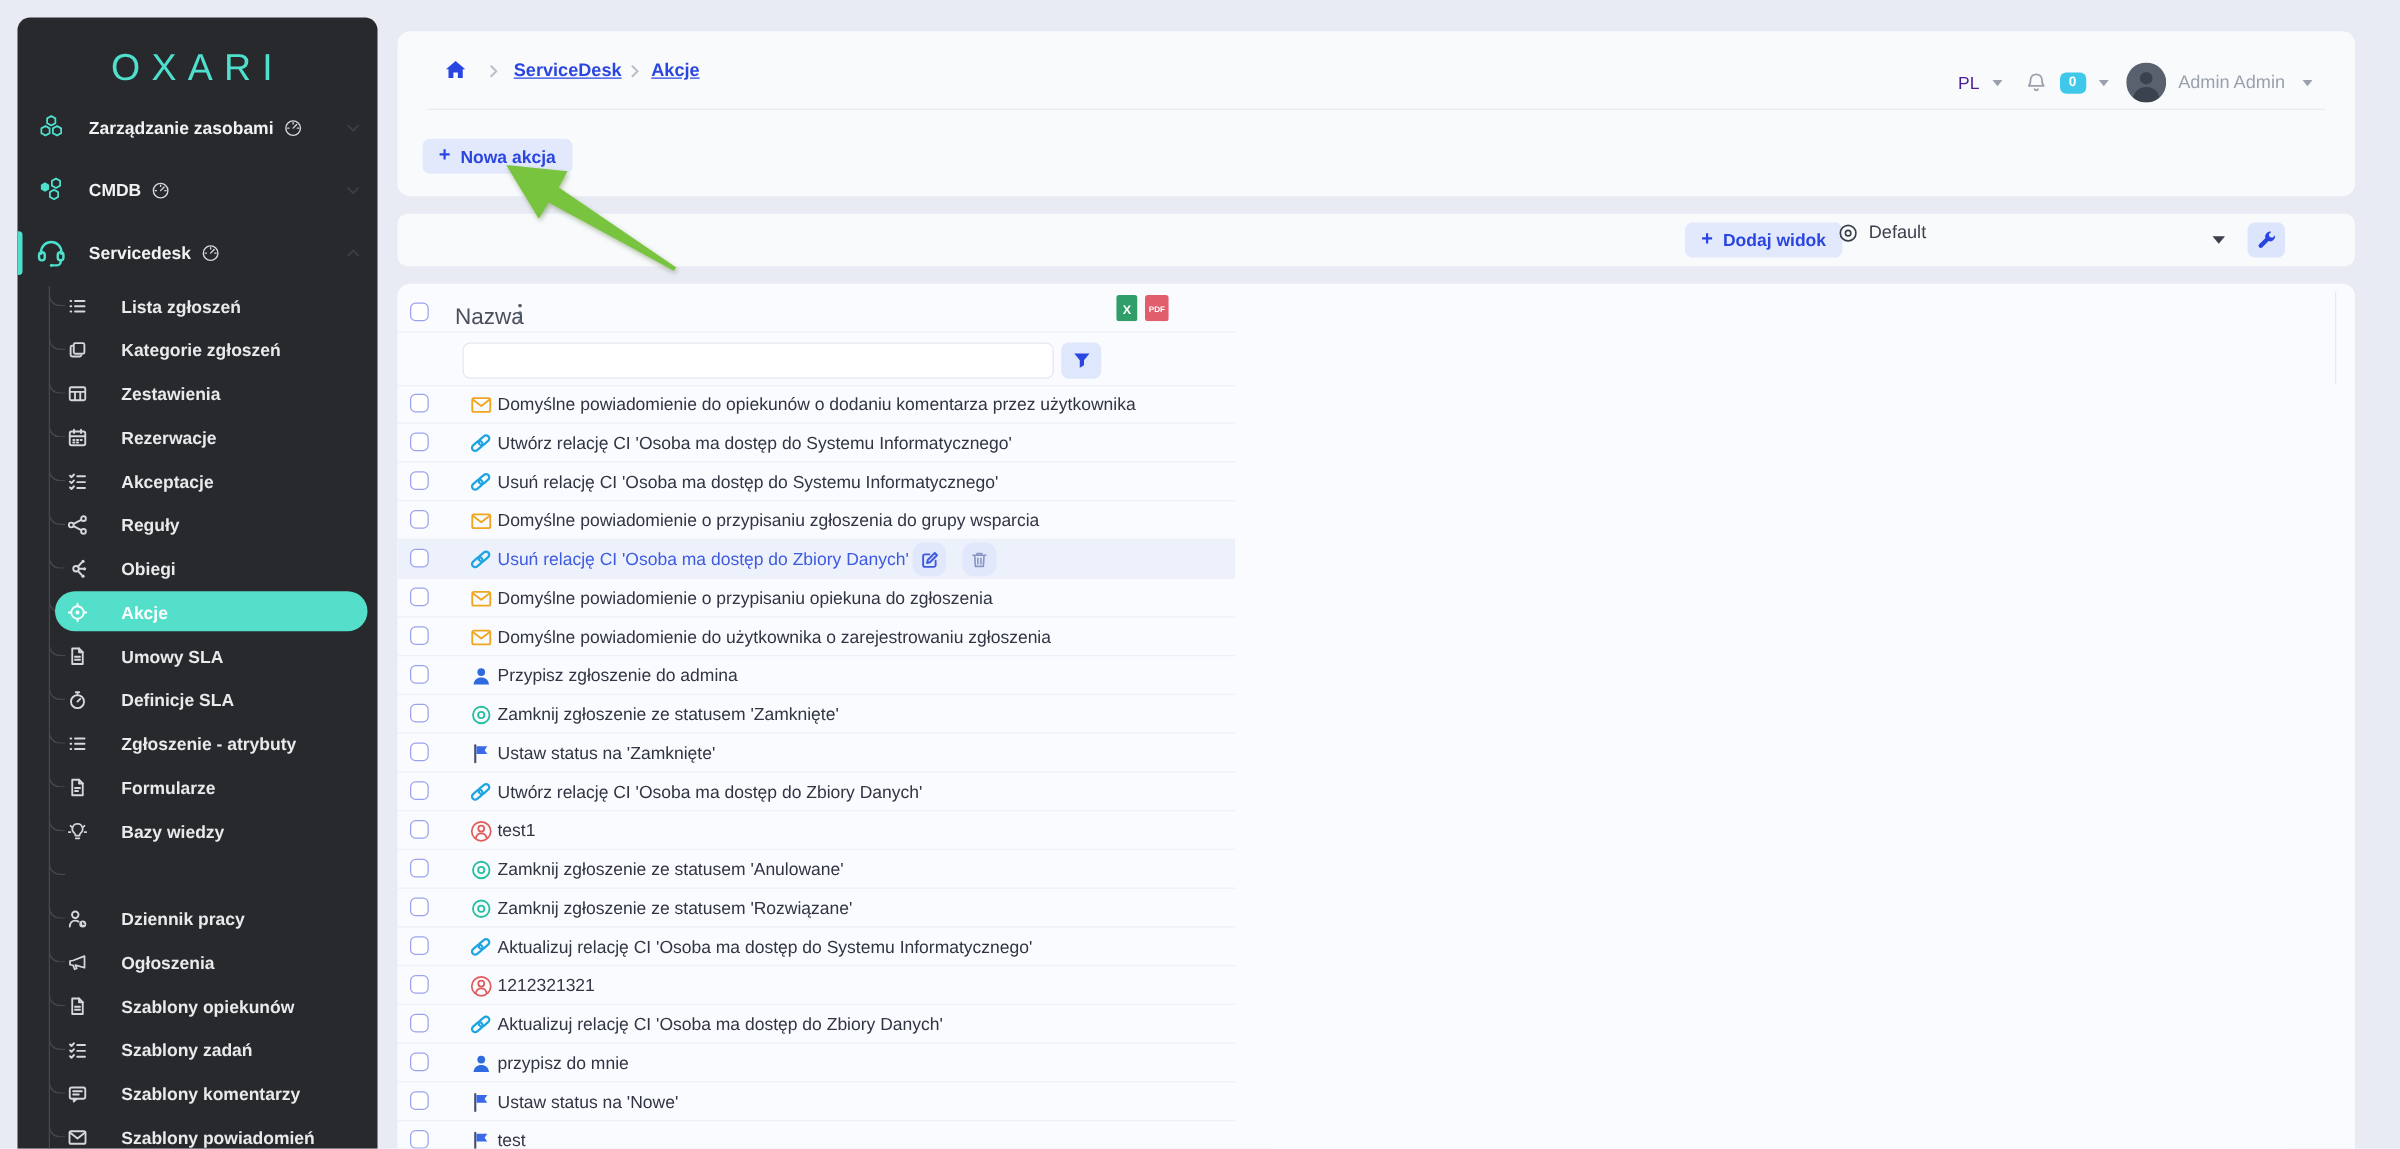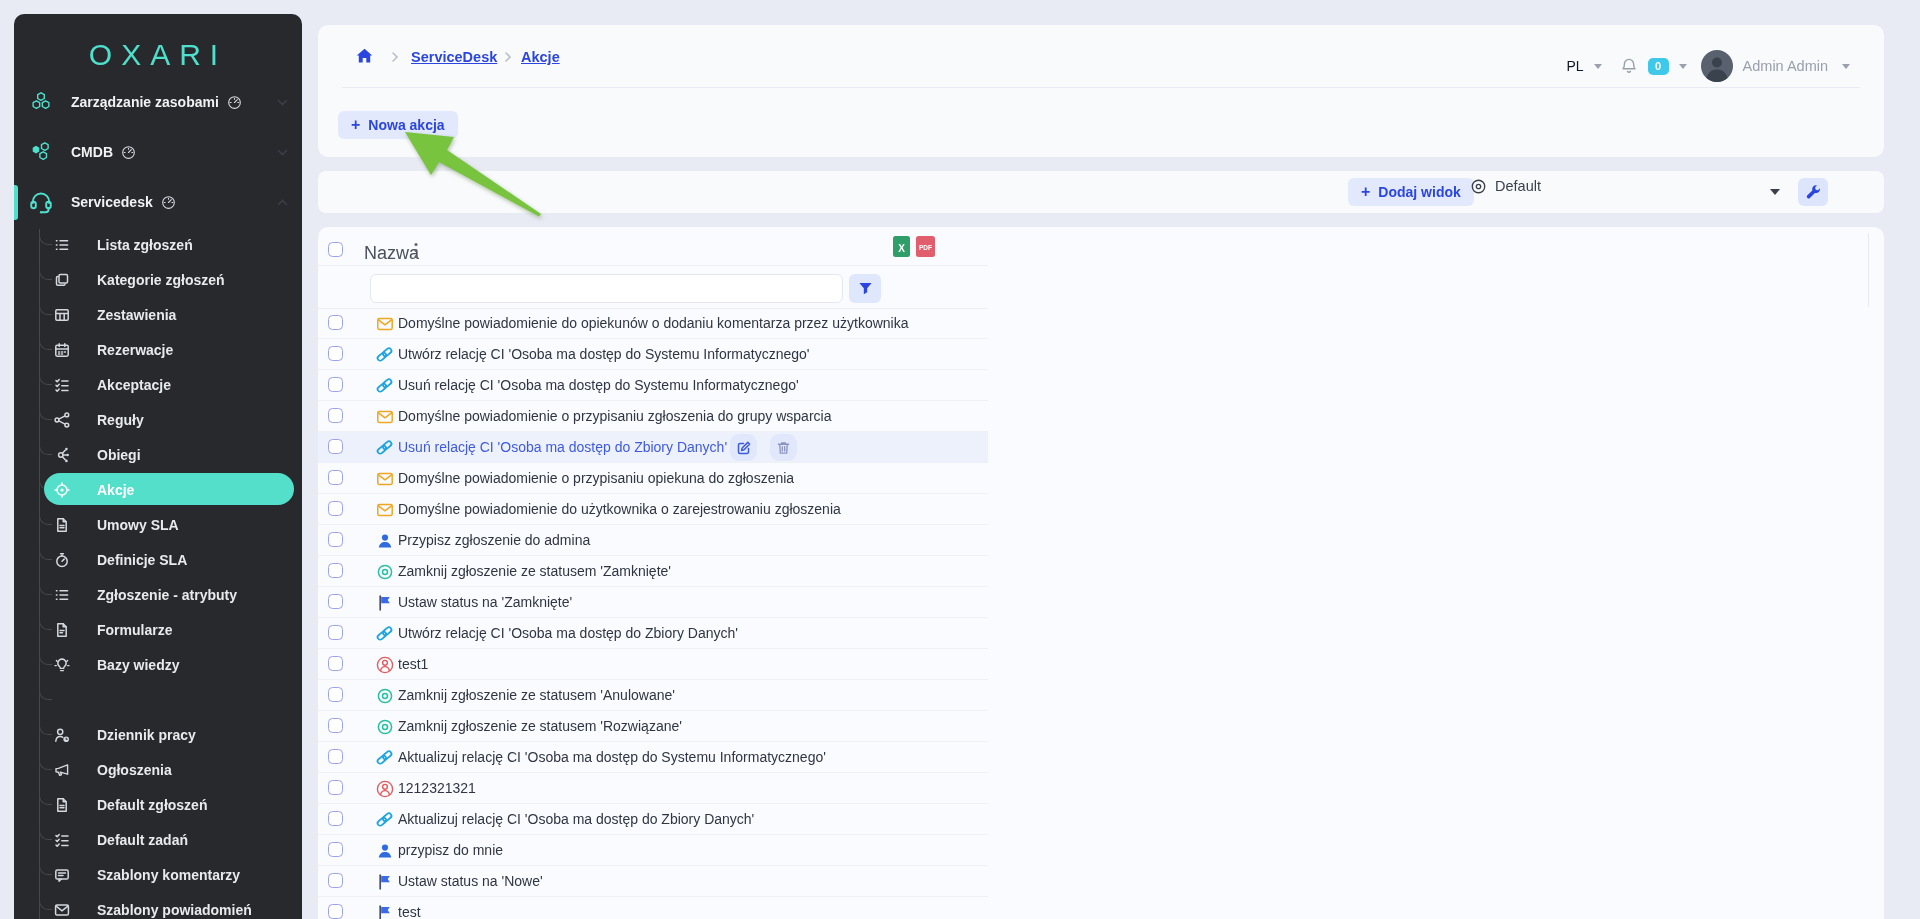--- a/index.html
+++ b/index.html
@@ -38,21 +38,21 @@
   .card2 { top:171px; height:42px; border-radius:8px; }
   .card3 { top:227px; height:692px; background:#fafbfe; border-radius:10px 10px 0 0; overflow:hidden; }
   
   .bc-home { position:absolute; left:37px; top:22px; cursor:pointer; }
   .bc-sep1 { position:absolute; left:73px; top:26px; }
   .bc-sep2 { position:absolute; left:186px; top:26px; }
   .bc-link { position:absolute; top:24px; font-size:14.5px; font-weight:600; color:#2b46e0;
     text-decoration:underline; cursor:pointer; }
   .bc-l1 { left:93px; } .bc-l2 { left:203px; }
   .hdr-right { position:absolute; right:34px; top:25px; height:32px; display:flex; align-items:center; gap:10px; }
-  .lang { color:#0f172a; font-size:14px; }
+  .lang { color:#4c1d95; font-size:14px; }
   .tri-down { width:0; height:0; border-left:4.5px solid transparent; border-right:4.5px solid transparent;
     border-top:5.5px solid #9aa1ad; }
   .badge { min-width:21px; height:17px; background:#3ec9ea; border-radius:5px; color:#fff;
     font-size:11px; font-weight:700; display:flex; align-items:center; justify-content:center; padding:0 4px; }
   .uname { color:#9aa1ad; font-size:14.5px; }
   .hdiv { position:absolute; left:24px; right:24px; top:62px; height:1px; background:#e9ebf3; }
   .btn-lav { position:absolute; height:28px; display:flex; align-items:center; gap:8px;
     background:#e3e9fc; border-radius:6px; padding:0 13px; cursor:pointer;
     color:#2b46e0; font-size:14px; font-weight:700; border:none; }
   .btn-lav .plus { font-size:16px; font-weight:600; line-height:1; }
@@ -346,29 +346,29 @@
       </span>
     <span>Ogłoszenia</span>
   </div>
   <div class="nav-sub" style="top:777px">
     <span class="ni">
         <svg width="18" height="18" viewBox="0 0 18 18" stroke="#d4d7dc" fill="none" stroke-width="1.5" stroke-linecap="round" stroke-linejoin="round">
           <path d="M4.8 2.8h5.4l3 3v9.4H4.8z"></path>
           <path d="M10.2 2.8v3h3M7 9.4h4M7 11.8h4"></path>
         </svg>
       </span>
-    <span>Default zgłoszeń</span>
+    <span>Szablony opiekunów</span>
   </div>
   <div class="nav-sub" style="top:812px">
     <span class="ni">
         <svg width="18" height="18" viewBox="0 0 18 18" stroke="#d4d7dc" fill="none" stroke-width="1.5" stroke-linecap="round" stroke-linejoin="round">
           <path d="M3 4.6l1.2 1.2 2-2.2M8.8 5h6.2M3 9.3l1.2 1.2 2-2.2M8.8 9.7h6.2M3 14l1.2 1.2 2-2.2M8.8 14.4h6.2"></path>
         </svg>
       </span>
-    <span>Default zadań</span>
+    <span>Szablony zadań</span>
   </div>
   <div class="nav-sub" style="top:847px">
     <span class="ni">
         <svg width="18" height="18" viewBox="0 0 18 18" stroke="#d4d7dc" fill="none" stroke-width="1.5" stroke-linecap="round" stroke-linejoin="round">
           <rect x="2.8" y="4" width="12.4" height="9" rx="1.6"></rect>
           <path d="M5.5 7h7M5.5 9.6h4.5M6 13v2.2L8.4 13"></path>
         </svg>
       </span>
     <span>Szablony komentarzy</span>
   </div>

